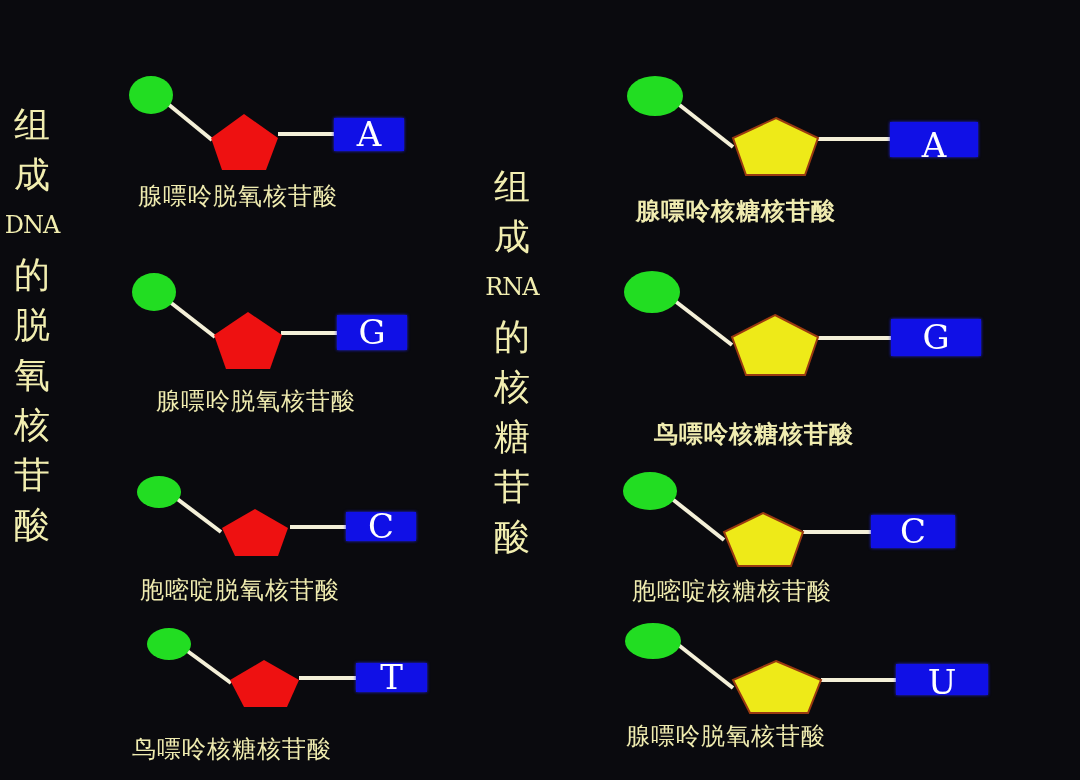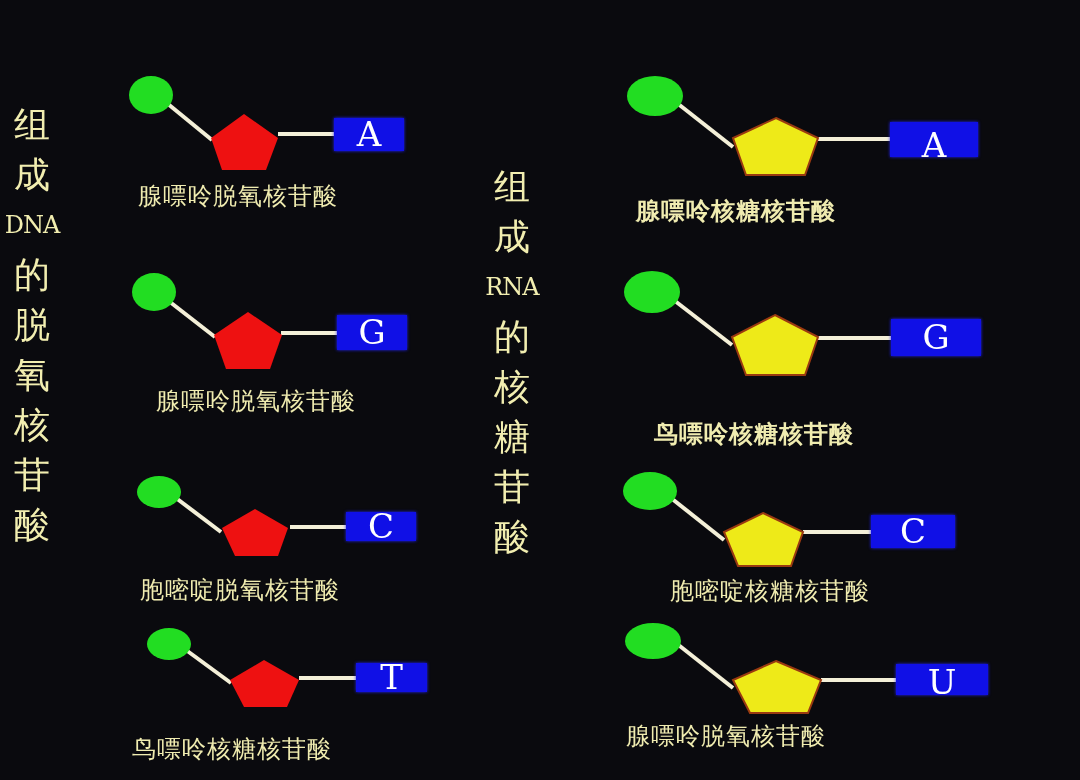--- a/index.html
+++ b/index.html
@@ -93,21 +93,21 @@
 <div class="base" style="left:891px;top:319px;width:90px;height:37px;line-height:37px;">G</div>
 <div class="label" style="left:654px;top:418px;font-weight:bold;">鸟嘌呤核糖核苷酸</div>
 
 <svg style="position:absolute;left:0;top:0" width="1080" height="780">
   <line x1="671" y1="498" x2="724" y2="540" stroke="#f4f0d8" stroke-width="4"></line>
   <line x1="803" y1="532" x2="872" y2="532" stroke="#f4f0d8" stroke-width="4"></line>
   <ellipse cx="650" cy="491" rx="27" ry="19" fill="#22dd22"></ellipse>
   <polygon points="763,513 803,532 791,566 738,566 724,532" fill="#eeea18" stroke="#9a3a10" stroke-width="2"></polygon>
 </svg>
 <div class="base" style="left:871px;top:515px;width:84px;height:33px;line-height:33px;">C</div>
-<div class="label" style="left:670px;top:575px;">胞嘧啶核糖核苷酸</div>
+<div class="label" style="left:632px;top:575px;">胞嘧啶核糖核苷酸</div>
 
 <svg style="position:absolute;left:0;top:0" width="1080" height="780">
   <line x1="676" y1="643" x2="733" y2="688" stroke="#f4f0d8" stroke-width="4"></line>
   <line x1="821" y1="680" x2="897" y2="680" stroke="#f4f0d8" stroke-width="4"></line>
   <ellipse cx="653" cy="641" rx="28" ry="18" fill="#22dd22"></ellipse>
   <polygon points="776,661 821,680 808,713 750,713 733,680" fill="#eeea18" stroke="#9a3a10" stroke-width="2"></polygon>
 </svg>
 <div class="base" style="left:896px;top:664px;width:92px;height:31px;line-height:36px;">U</div>
 <div class="label" style="left:626px;top:720px;">腺嘌呤脱氧核苷酸</div>
 

